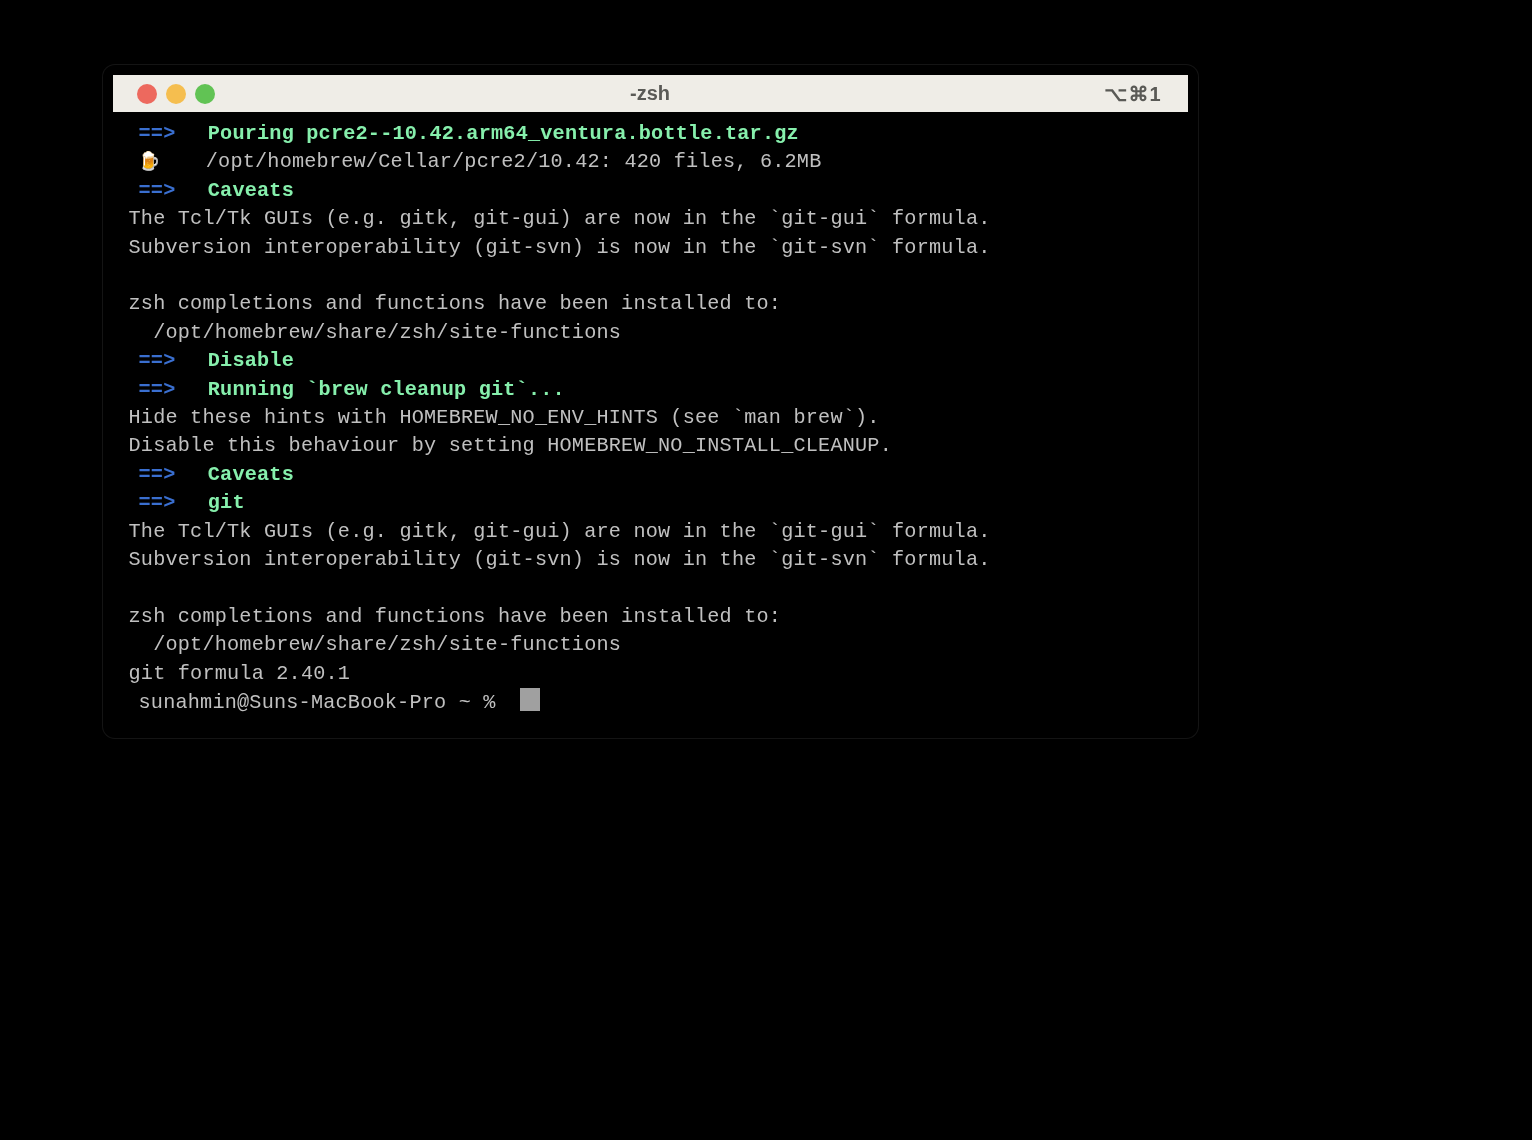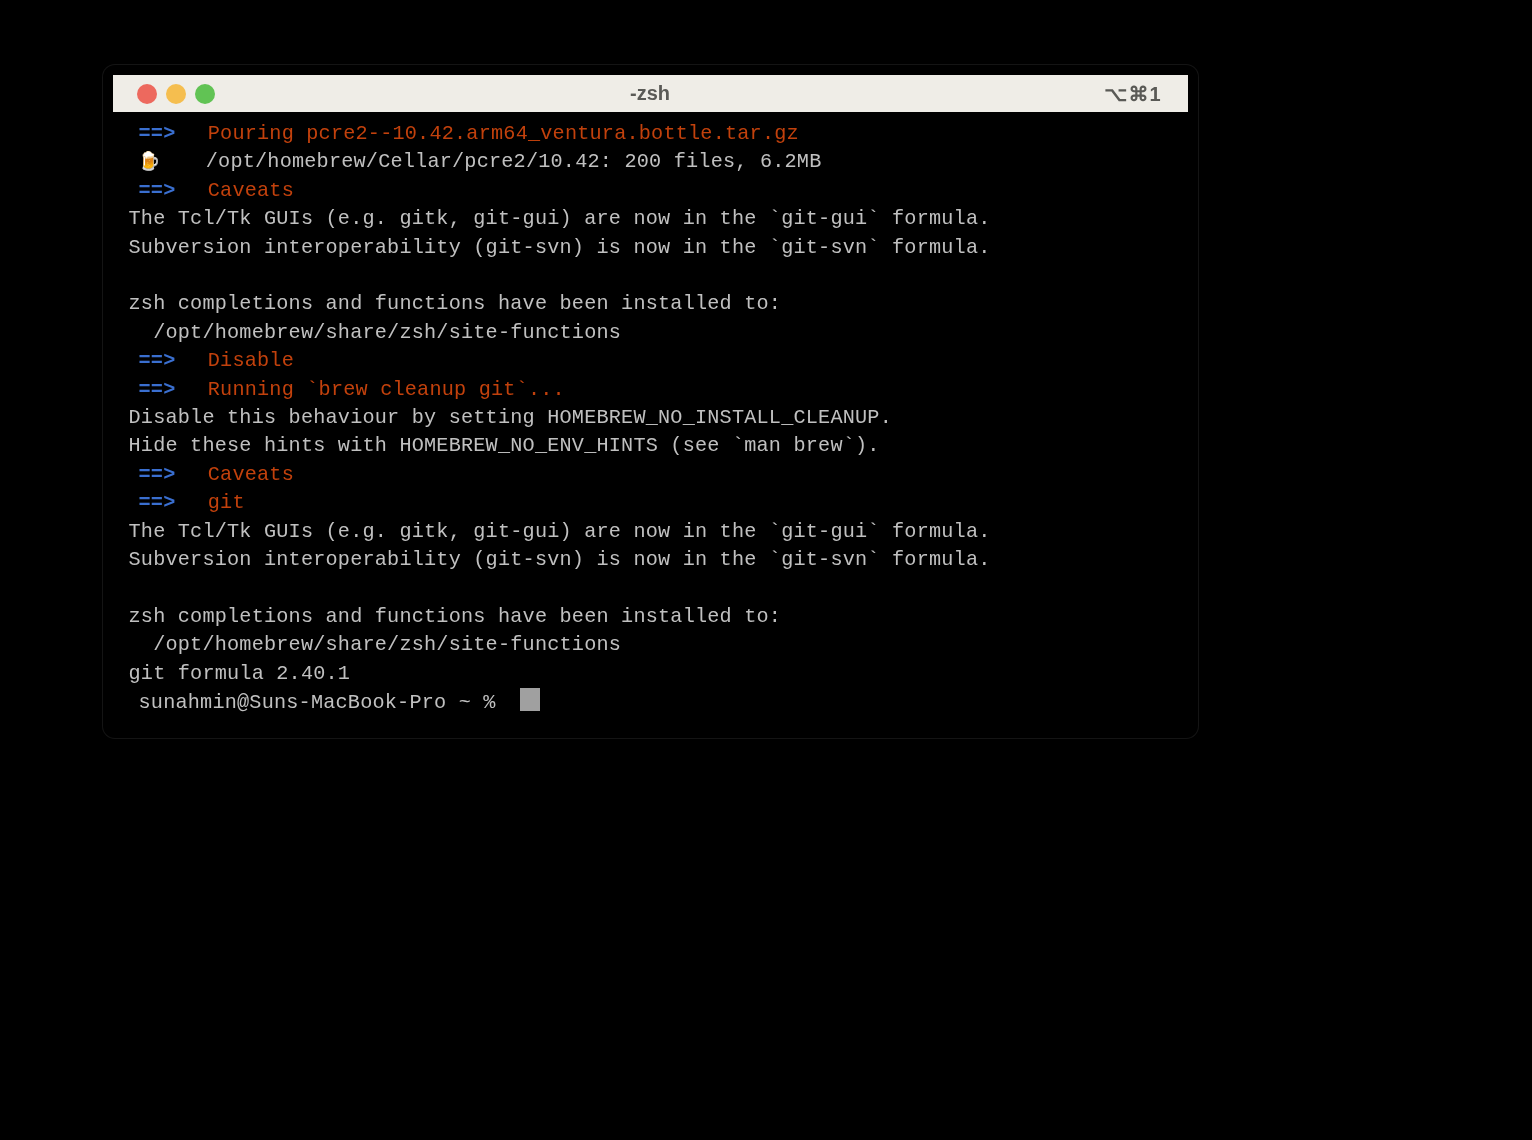--- a/index.html
+++ b/index.html
@@ -64,21 +64,21 @@
       font-size: 20.2px;
       line-height: 28.4px;
       color: #c0c0c0;
       letter-spacing: 0.2px;
     }
     .line {
       padding: 0 16px;
       white-space: pre;
     }
     .arrow { color: #3a6fd0; font-weight: 700; }
-    .bold-white { color: #c2410c; font-weight: 400; }
+    .bold-white { color: #86efac; font-weight: 700; }
     .green { color: #5fc05f; font-weight: 700; }
     .beer { font-size: 18px; }
     .cursor {
       display: inline-block;
       width: 12px;
       height: 23px;
       background: #a0a0a0;
       vertical-align: -3px;
       margin-left: 2px;
     }
@@ -92,31 +92,31 @@
       <div class="light light-red"></div>
       <div class="light light-yellow"></div>
       <div class="light light-green"></div>
     </div>
     <div class="title-text">-zsh</div>
     <div class="title-shortcut">⌥⌘1</div>
   </div>
 
   <div class="terminal-body">
     <div class="line"><span class="arrow">==&gt;</span><span class="bold-white"> Pouring pcre2--10.42.arm64_ventura.bottle.tar.gz</span></div>
-    <div class="line"><span class="beer">🍺</span><span>  /opt/homebrew/Cellar/pcre2/10.42: 200 files, 6.2MB</span></div>
+    <div class="line"><span class="beer">🍺</span><span>  /opt/homebrew/Cellar/pcre2/10.42: 420 files, 6.2MB</span></div>
     <div class="line"><span class="arrow">==&gt;</span><span class="bold-white"> Caveats</span></div>
     <div class="line">The Tcl/Tk GUIs (e.g. gitk, git-gui) are now in the `git-gui` formula.</div>
     <div class="line">Subversion interoperability (git-svn) is now in the `git-svn` formula.</div>
     <div class="line"> </div>
     <div class="line">zsh completions and functions have been installed to:</div>
     <div class="line">  /opt/homebrew/share/zsh/site-functions</div>
     <div class="line"><span class="arrow">==&gt;</span><span class="bold-white"> Disable</span></div>
     <div class="line"><span class="arrow">==&gt;</span><span class="bold-white"> Running `brew cleanup git`...</span></div>
+    <div class="line">Hide these hints with HOMEBREW_NO_ENV_HINTS (see `man brew`).</div>
     <div class="line">Disable this behaviour by setting HOMEBREW_NO_INSTALL_CLEANUP.</div>
-    <div class="line">Hide these hints with HOMEBREW_NO_ENV_HINTS (see `man brew`).</div>
     <div class="line"><span class="arrow">==&gt;</span><span class="bold-white"> Caveats</span></div>
     <div class="line"><span class="arrow">==&gt;</span><span class="bold-white"> git</span></div>
     <div class="line">The Tcl/Tk GUIs (e.g. gitk, git-gui) are now in the `git-gui` formula.</div>
     <div class="line">Subversion interoperability (git-svn) is now in the `git-svn` formula.</div>
     <div class="line"> </div>
     <div class="line">zsh completions and functions have been installed to:</div>
     <div class="line">  /opt/homebrew/share/zsh/site-functions</div>
     <div class="line">git formula 2.40.1</div>
     <div class="line"><span>sunahmin@Suns-MacBook-Pro ~ % </span><span class="cursor"></span></div>
   </div>

